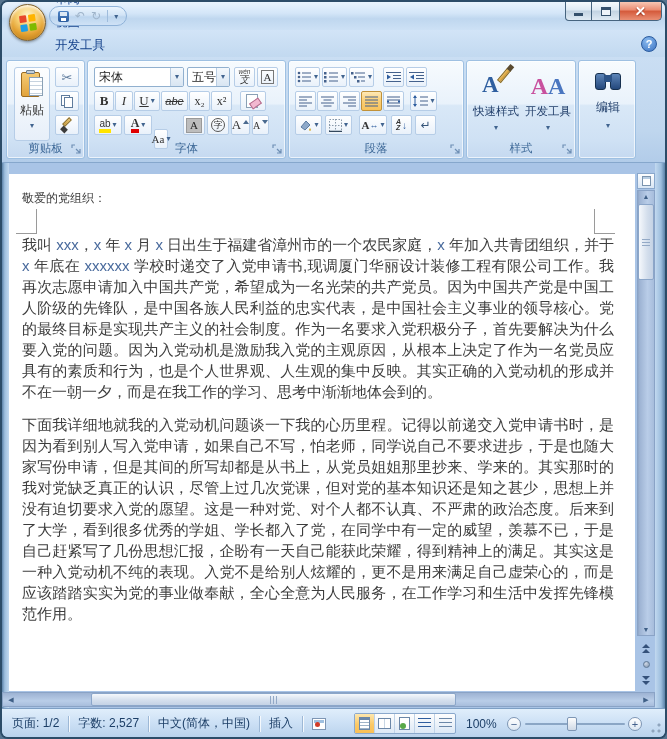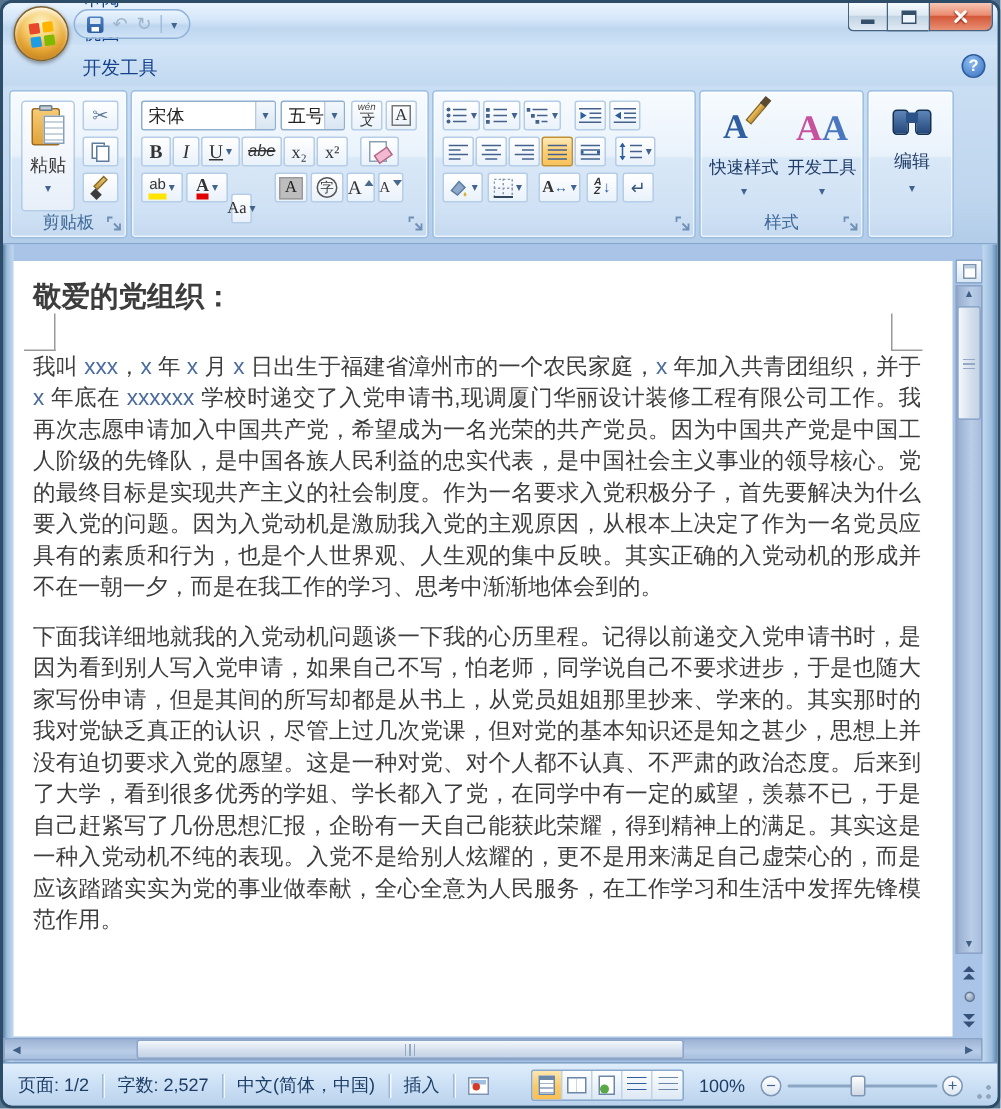--- a/index.html
+++ b/index.html
@@ -162,21 +162,21 @@
   .docarea { position:absolute; left:0; top:161px; right:0; height:545px; background:#a9c4e6; }
   .docarea .frame-l { position:absolute; left:0; top:0; bottom:0; width:7px; background:linear-gradient(90deg,#5c82a8,#9dbede 40%,#c2d9f0); }
   .docarea .frame-r { position:absolute; right:0; top:0; bottom:0; width:10px; background:linear-gradient(270deg,#5c82a8,#9dbede 40%,#c2d9f0); }
   .page { position:absolute; left:7px; top:11px; width:626px; height:517px; background:#fff; overflow:hidden; }
   .crop { position:absolute; top:35px; width:21px; height:25px; }
   .crop-left { left:7px; border-right:1px solid #9a9a9a; border-bottom:1px solid #9a9a9a; }
   .crop-right { left:585px; border-left:1px solid #9a9a9a; border-bottom:1px solid #9a9a9a; }
   .doc-body { position:absolute; left:13px; right:21px; top:0; }
   .doc-title { margin-top:58px; height:30px; line-height:30px; text-align:center; color:#fe0000; font-weight:bold;
                font-size:22px; letter-spacing:5px; }
-  .greeting { margin-top:14px; font-size:19px; line-height:21px; color:#3d3d3d;font-weight:bold; }
+  .greeting { margin-top:14px; font-size:12px; line-height:21px; color:#3d3d3d; }
   .para { font-size:15px; line-height:21px; color:#3d3d3d; text-align:justify; }
   .para.p0 { margin-top:25px; } .para.p1 { margin-top:12px; }
   .ph { color:#4a6b9d; }
 
   
   .vscroll { position:absolute; left:635px; top:0; width:18px; height:545px; }
   .vs-ruler { position:absolute; left:0; top:10px; width:18px; height:16px; border:1px solid #8aa8cc;
               background:linear-gradient(#fdfeff,#d9e6f4); display:flex; align-items:center; justify-content:center; }
   .ruler-ic { width:9px; height:10px; background:#fff; border:1px solid #7b94ae; box-shadow:inset 0 2px 0 #b8cde2; }
   .vs-track { position:absolute; left:0; top:27px; width:18px; height:446px; background:linear-gradient(90deg,#8fa5c5,#9db3d3 10%,#b9cde8 60%,#a7bddc); background-color:#a4badb; border:1px solid #8aa3c6; }
@@ -375,20 +375,21 @@
         </div>
       <div class="rb fbtn" style="left:143px; top:54px; width:19px;">
           <span class="gfont">A</span>
           <i class="tri-u"></i>
         </div>
       <div class="rb fbtn" style="left:164px; top:54px; width:17px;">
           <span class="sfont">A</span>
           <i class="tri-d"></i>
         </div>
 
+      <div class="group-label">字体</div>
       <svg class="launcher" width="10" height="10" viewBox="0 0 10 10">
           <path d="M1 4 V1 H4 M5 5 l4 4 M9 5 v4 h-4" stroke="#6f8fb5" fill="none" stroke-width="1.2"></path>
         </svg>
     </div>
 
     <div class="group g-para">
       <div class="rb pbtn" style="left:6px; top:6px; width:25px;">
         <svg class="ic" width="15" height="12">
             <circle cx="2" cy="2" r="1.3" fill="#44618c"></circle>
             <circle cx="2" cy="6" r="1.3" fill="#44618c"></circle>
@@ -491,20 +492,21 @@
               <b>A</b>
               <b>Z</b>
             </i>
           <span class="sarr">↓</span>
         </span>
       </div>
       <div class="rb pbtn" style="left:126px; top:54px; width:21px;">
         <span class="pmark">↵</span>
       </div>
 
+      <div class="group-label">段落</div>
       <svg class="launcher" width="10" height="10" viewBox="0 0 10 10">
           <path d="M1 4 V1 H4 M5 5 l4 4 M9 5 v4 h-4" stroke="#6f8fb5" fill="none" stroke-width="1.2"></path>
         </svg>
     </div>
 
     <div class="group g-styles">
       <div class="bigbtn" style="left:5px;">
         <span class="qs-ic">
             <span class="qs-A">A</span>
             <i class="qs-brush"></i>

